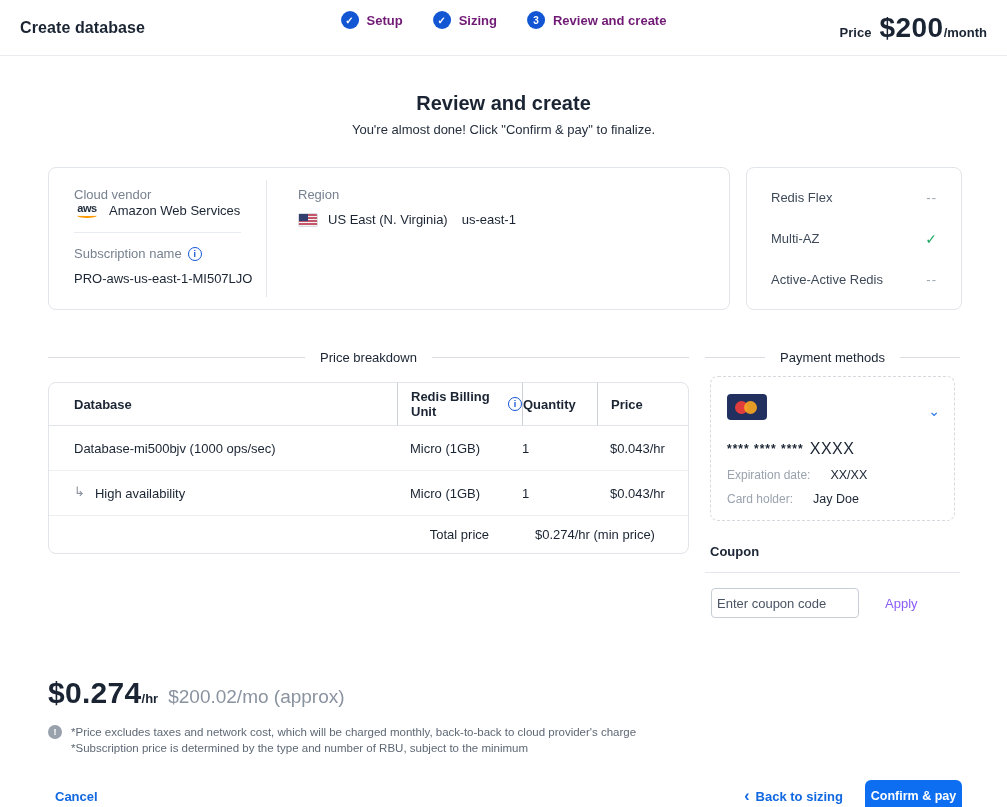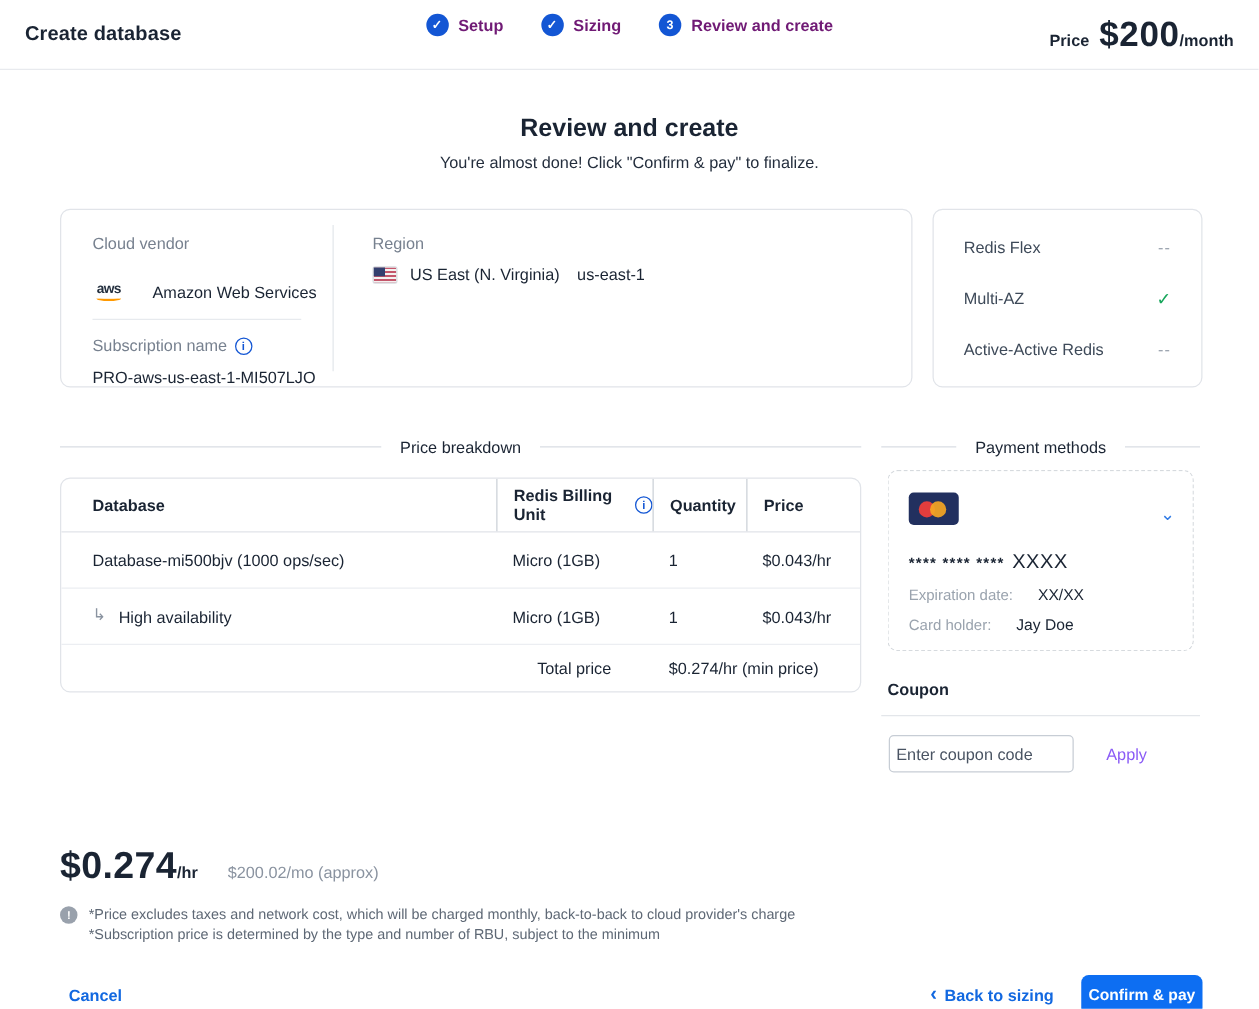--- a/index.html
+++ b/index.html
@@ -39,21 +39,21 @@
   .content { padding:0 45px 0 48px; }
   .cards-row { display:flex; gap:16px; margin-top:30px; }
   .card {
     border:1px solid #e1e4e9; border-radius:8px; background:#fff;
   }
   .summary-card { width:682px; height:143px; display:flex; }
   .summary-left { width:217px; padding:19px 0 0 25px; }
   .v-divider { width:1px; background:#e4e7eb; margin:12px 0; }
   .summary-right { padding:19px 0 0 31px; }
   .field-label { font-size:13px; color:#77818f; display:flex; align-items:center; gap:6px; }
-  .vendor-row { display:flex; align-items:center; gap:22px; margin-top:24px; }
+  .vendor-row { display:flex; align-items:center; gap:9px; margin-top:1px; }
   .aws-logo { display:inline-flex; flex-direction:column; align-items:center; width:26px; }
   .aws-word { font-size:11px; font-weight:bold; color:#232f3e; line-height:10px; letter-spacing:-.5px; }
   .aws-smile { width:20px; height:5px; border-bottom:2px solid #f90; border-radius:0 0 55% 55%; }
   .field-value { font-size:13px; color:#1a2433; }
   .h-divider { height:1px; background:#e7eaee; width:167px; margin:14px 0 13px; }
   .info-icon {
     width:14px; height:14px; border:1px solid #1356d4; border-radius:50%;
     color:#1356d4; font-size:9px; font-weight:bold; font-style:normal;
     display:inline-flex; align-items:center; justify-content:center; flex:0 0 auto;
   }
@@ -80,21 +80,21 @@
   .section-title-row { display:flex; align-items:center; }
   .section-line { flex:1; height:1px; background:#d9dde3; }
   .section-title { font-size:13px; color:#1a2433; margin:0 15px; white-space:nowrap; }
   
   .pb-table { margin-top:17px; width:641px; border:1px solid #e1e4e9; border-radius:8px; overflow:hidden; }
   .t-row { display:flex; align-items:stretch; }
   .t-head { height:43px; border-bottom:1px solid #e1e4e9; }
   .t-cell { display:flex; align-items:center; font-size:13px; }
   .c-db { flex:1; padding-left:25px; }
   .c-unit { width:125px; padding-left:13px; }
-  .c-qty { width:75px; padding-left:13px; }
+  .c-qty { width:75px; }
   .c-price { width:91px; padding-left:13px; }
   .t-head .t-cell { font-weight:bold; color:#1a2433; }
   .t-head .c-unit, .t-head .c-qty, .t-head .c-price { border-left:1px solid #ccd1d8; }
   .t-head .c-unit { gap:7px; }
   .t-body-row { height:45px; border-bottom:1px solid #eceef2; }
   .indent-arrow { color:#8a93a0; font-size:13px; margin:0 10px 4px 1px; }
   .row-indent .c-db { padding-left:24px; }
   .t-foot { height:37px; }
   .t-foot .c-total-label { margin-left:auto; width:125px; display:flex; align-items:center; justify-content:flex-end; padding-right:33px; font-size:13px; }
   .t-foot .c-total-value { width:166px; display:flex; align-items:center; padding-left:13px; font-size:13px; }
@@ -131,21 +131,21 @@
   }
   .coupon-input::placeholder { color:#4a5463; }
   .apply-btn {
     margin-left:26px; background:none; border:none; font-size:13px; color:#8b5cf6;
     font-family:"Liberation Sans", sans-serif; cursor:default;
   }
   
   .totals { display:flex; align-items:baseline; margin-top:58px; }
   .total-rate { font-size:30px; font-weight:bold; letter-spacing:.3px; }
   .total-unit { font-size:13px; font-weight:bold; }
-  .total-monthly { font-size:13px; color:#8a93a0; margin-left:24px; }
+  .total-monthly { font-size:19px; color:#8a93a0; margin-left:10px; }
   .disclaimer { display:flex; margin-top:14px; gap:9px; }
   .warn-icon {
     width:14px; height:14px; border-radius:50%; background:#99a1ac; color:#fff;
     font-size:9px; font-weight:bold; display:flex; align-items:center; justify-content:center;
     margin-top:1px; flex:0 0 auto;
   }
   .warn-icon::before { content:"!"; }
   .disclaimer-lines { font-size:11.5px; color:#5e6875; line-height:16px; }
   
   .footer-row { display:flex; align-items:center; margin-top:24px; }

